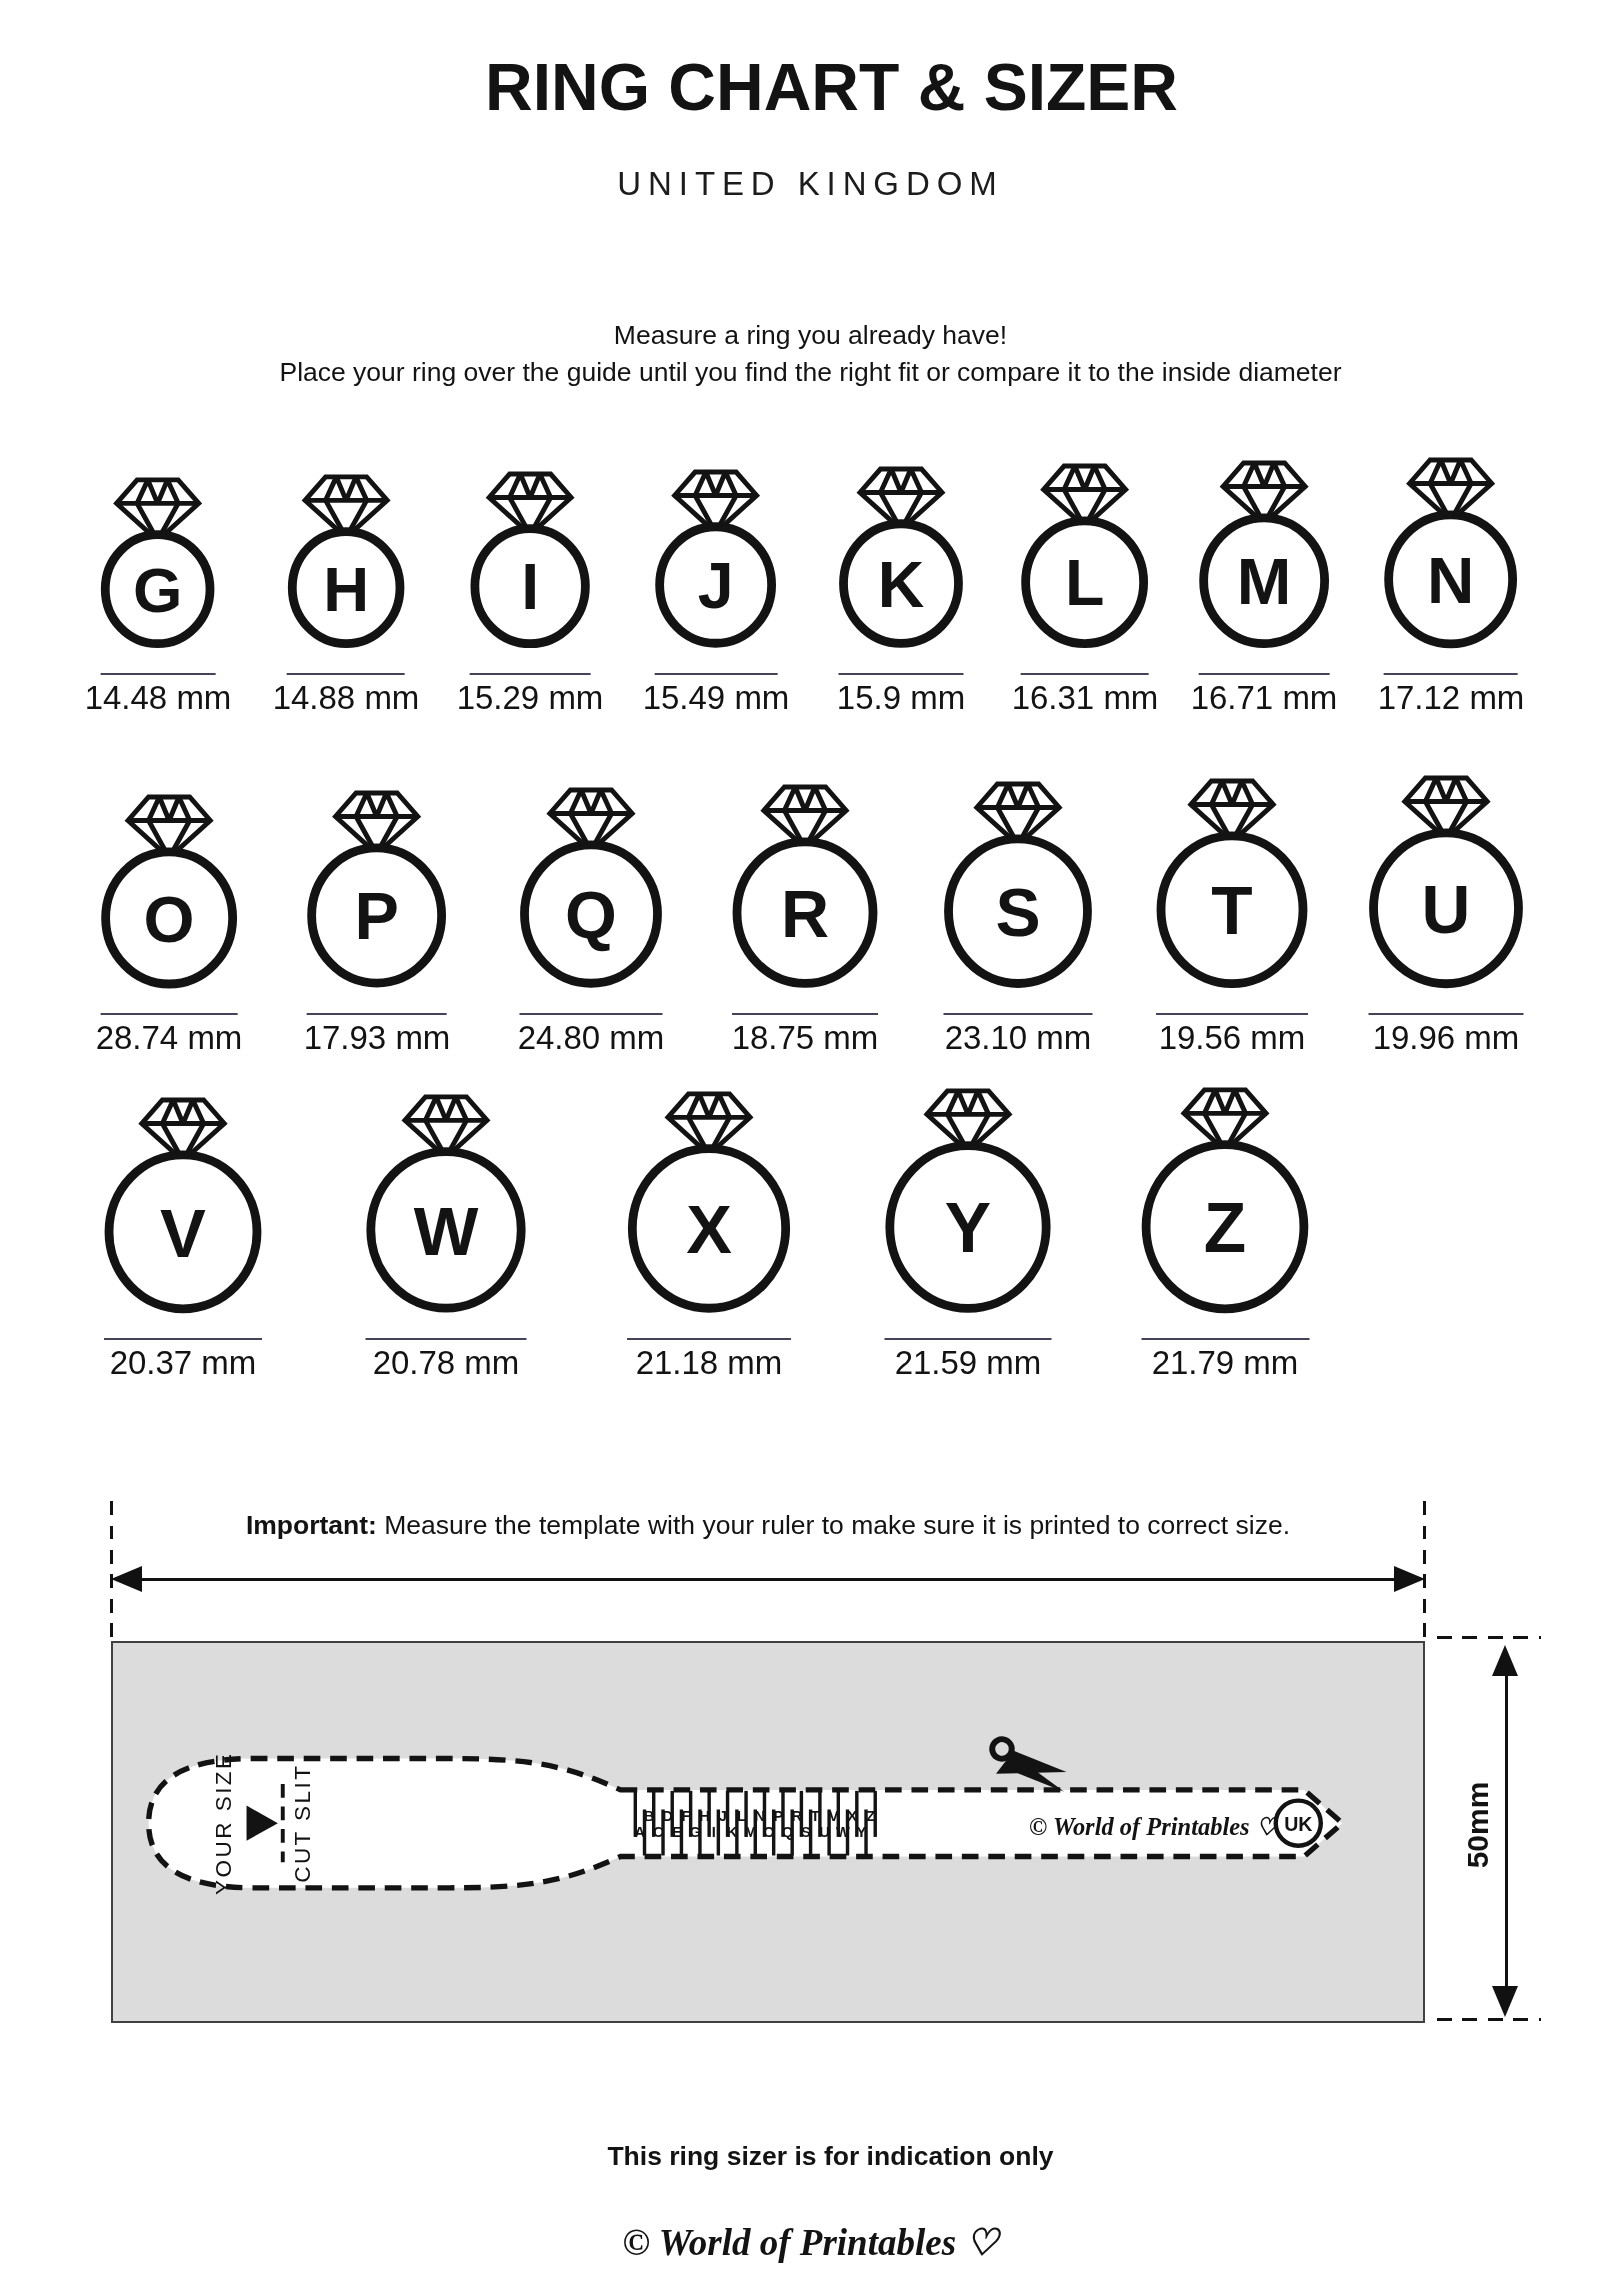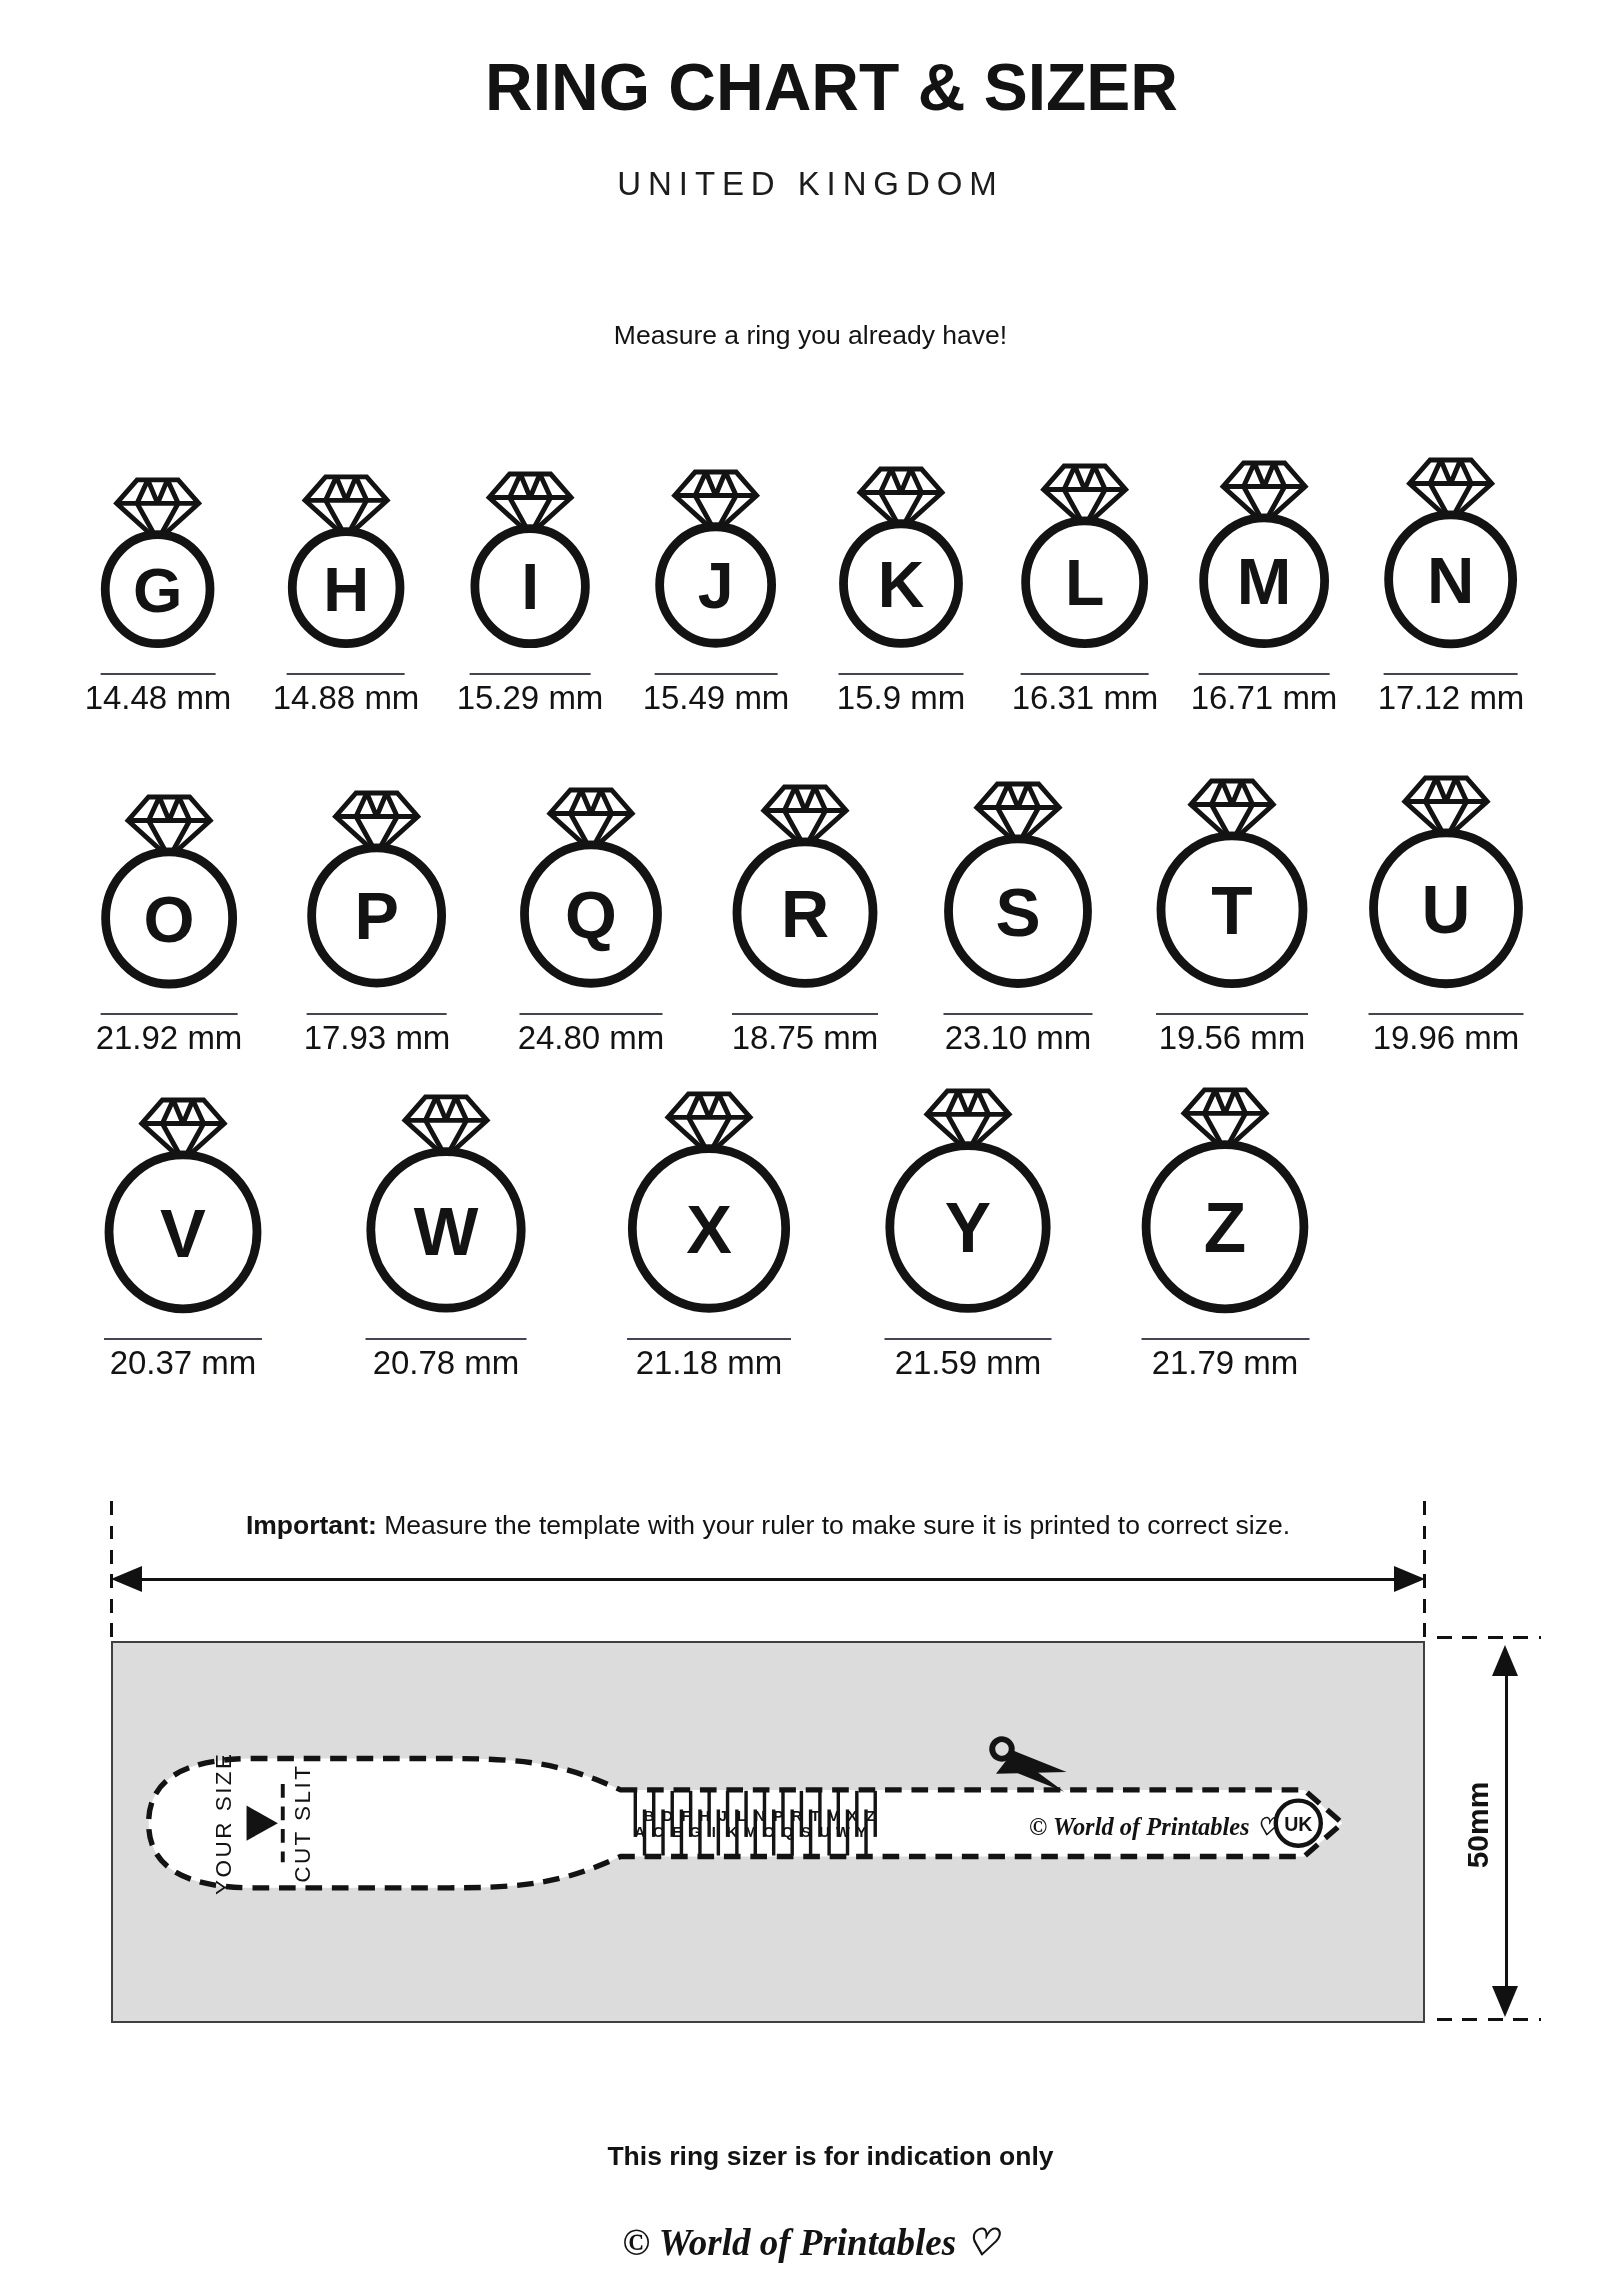--- a/index.html
+++ b/index.html
@@ -45,20 +45,21 @@
 </style>
 </head>
 <body>
 
 <div id="page">
 
   <div id="title" class="center-line">RING CHART &amp; SIZER</div>
   <div id="subtitle" class="center-line">UNITED KINGDOM</div>
 
   <div id="intro-heading" class="center-line">Measure a ring you already have!</div>
+  <div id="intro-body" class="center-line">Place your ring over the guide until you find the right fit or compare it to the inside diameter</div>
 
   <div id="ring-row-1" class="ring-row">
       <div class="ring-item" style="left: 158px;">
         <svg width="120" height="176" viewBox="0 0 122 180">
     <g stroke="#131313" stroke-width="5" fill="none" stroke-linejoin="miter">
       <path d="M40,6 L82,6 L103,30 L61,68 L19,30 Z"></path>
       <path d="M19,30 L103,30"></path>
       <path d="M51,6 L40,30 M51,6 L61,30 M71,6 L61,30 M71,6 L82,30"></path>
       <path d="M40,30 L61,68 M82,30 L61,68"></path>
     </g>
@@ -173,21 +174,21 @@
     <g stroke="#131313" stroke-width="5" fill="none" stroke-linejoin="miter">
       <path d="M51,6 L93,6 L114,30 L72,68 L30,30 Z"></path>
       <path d="M30,30 L114,30"></path>
       <path d="M62,6 L51,30 M62,6 L72,30 M82,6 L72,30 M82,6 L93,30"></path>
       <path d="M51,30 L72,68 M93,30 L72,68"></path>
     </g>
     <ellipse cx="72" cy="129.4905" rx="64.861" ry="67.49050000000001" fill="#fff" stroke="#131313" stroke-width="9"></ellipse>
     <text x="72" y="129.4905" dy="24.1" text-anchor="middle" font-size="67" font-weight="600" fill="#131313">O</text>
   </svg>
         <div class="ring-underline" style="width:137px;border-top-color:#43435a"></div>
-        <div class="ring-mm">21.92 mm</div>
+        <div class="ring-mm">28.74 mm</div>
       </div>
       <div class="ring-item" style="left: 377px;">
         <svg width="144" height="203" viewBox="0 0 147 207">
     <g stroke="#131313" stroke-width="5" fill="none" stroke-linejoin="miter">
       <path d="M52.5,6 L94.5,6 L115.5,30 L73.5,68 L31.5,30 Z"></path>
       <path d="M31.5,30 L115.5,30"></path>
       <path d="M63.5,6 L52.5,30 M63.5,6 L73.5,30 M83.5,6 L73.5,30 M83.5,6 L94.5,30"></path>
       <path d="M52.5,30 L73.5,68 M94.5,30 L73.5,68"></path>
     </g>
     <ellipse cx="73.5" cy="131.03050000000002" rx="66.34100000000001" ry="69.0305" fill="#fff" stroke="#131313" stroke-width="9"></ellipse>

